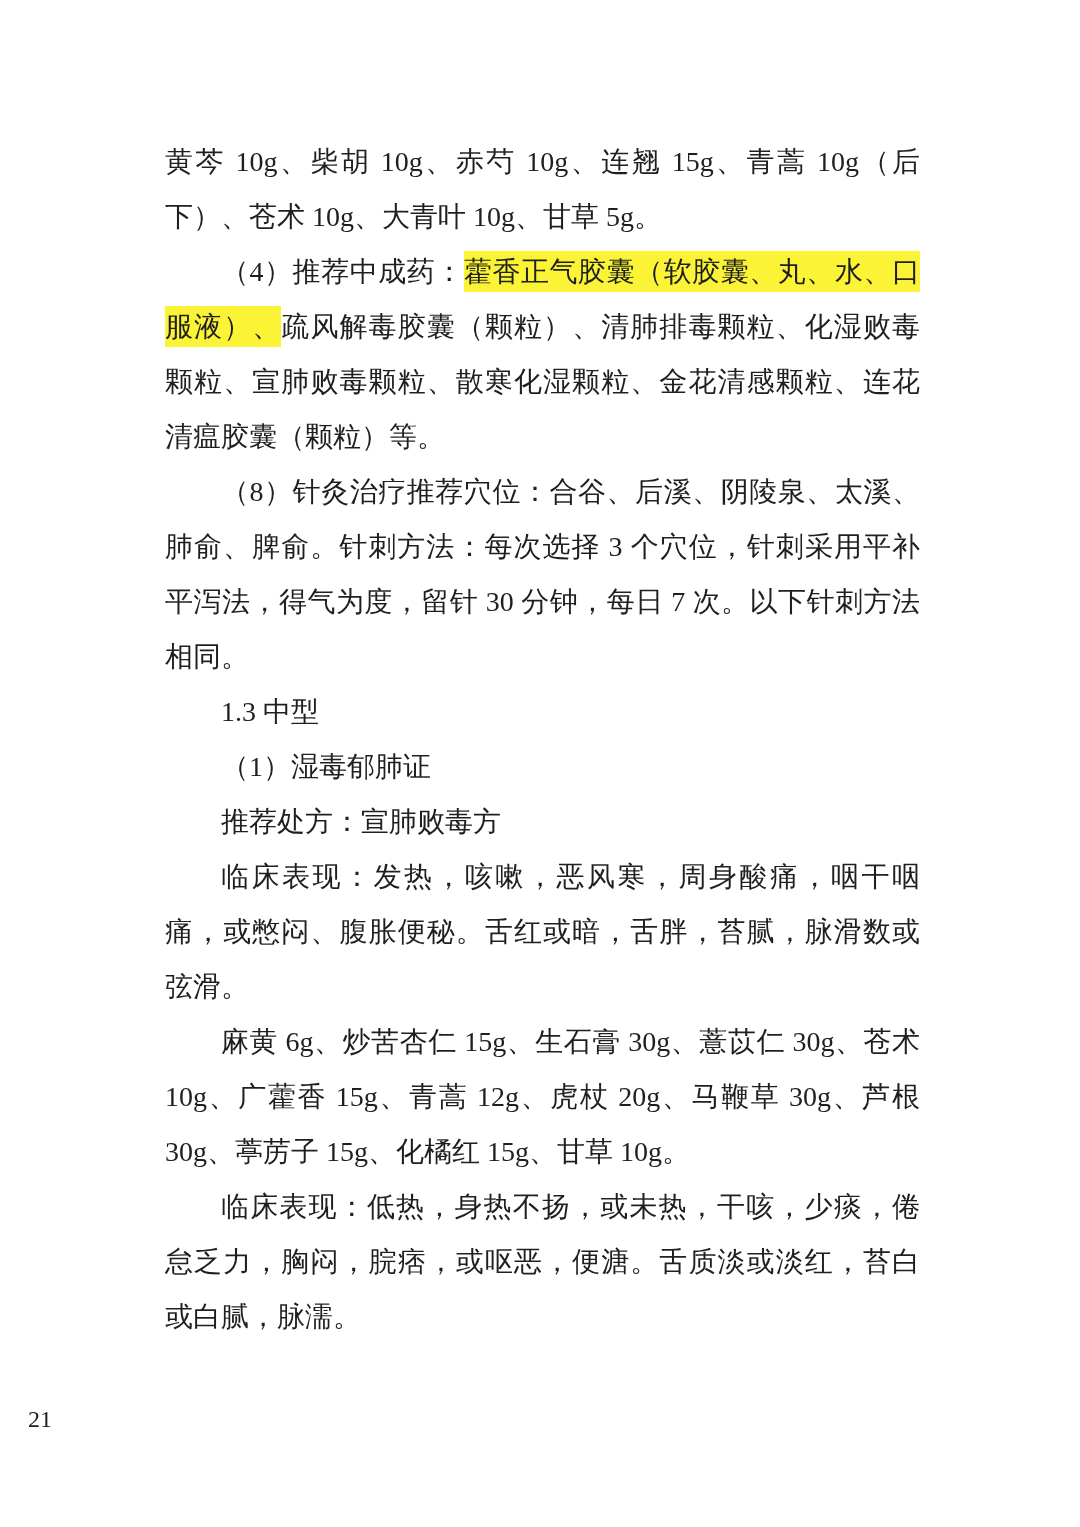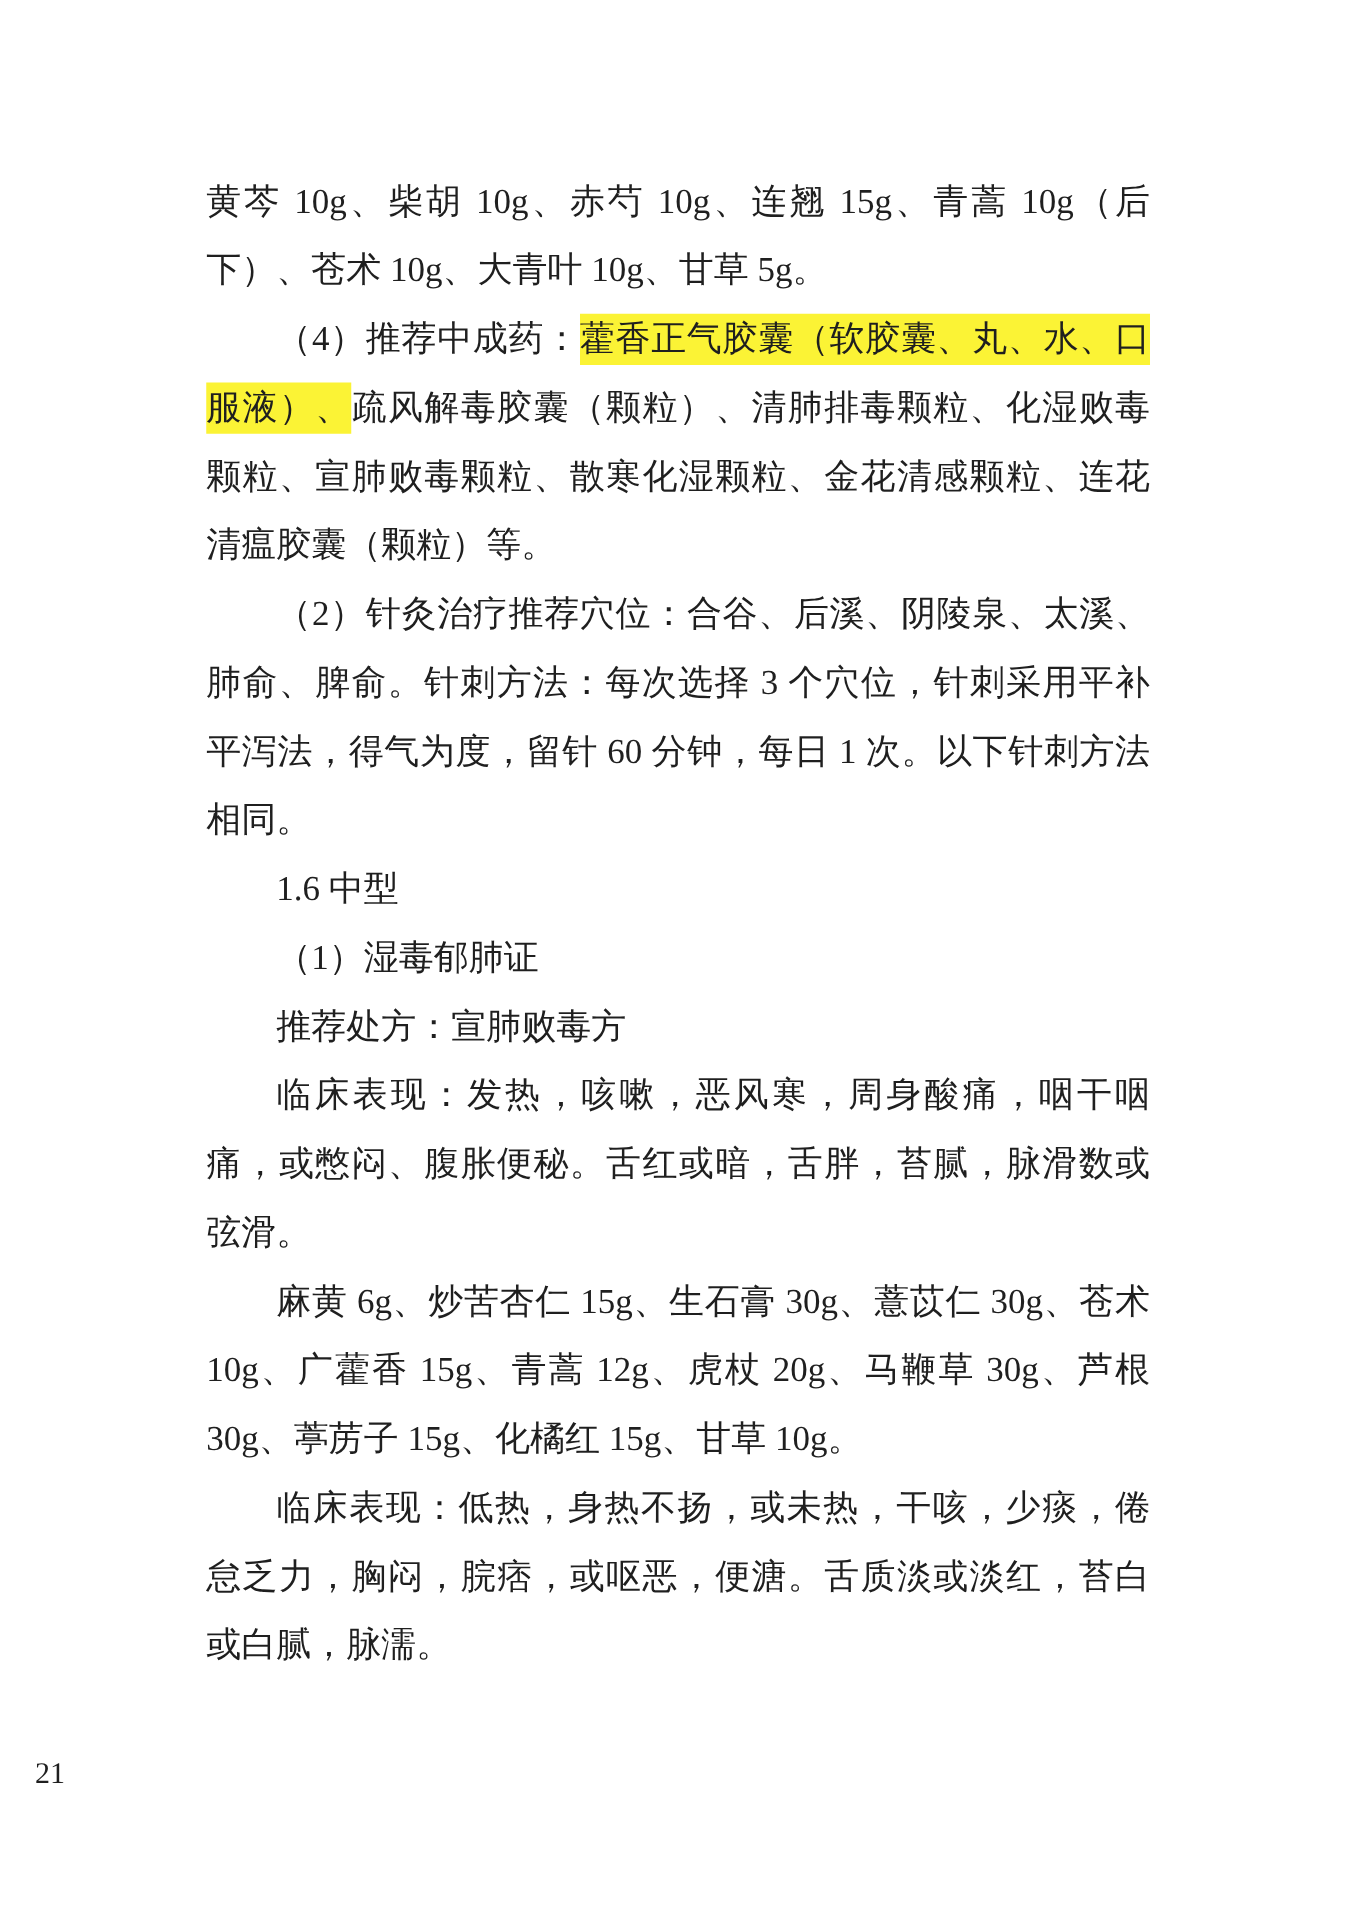--- a/index.html
+++ b/index.html
@@ -50,22 +50,22 @@
     margin-left: 28px;
   }
 </style>
 </head>
 <body>
 
 <div class="page">
   <div class="doc-body">
       <p class="para"><span>黄芩 10g、柴胡 10g、赤芍 10g、连翘 15g、青蒿 10g（后下）、苍术 10g、大青叶 10g、甘草 5g。</span></p>
       <p class="para indent"><span class="bold">（4）推荐中成药：</span><span class="highlight">藿香正气胶囊（软胶囊、丸、水、口服液）、</span><span>疏风解毒胶囊（颗粒）、清肺排毒颗粒、化湿败毒颗粒、宣肺败毒颗粒、散寒化湿颗粒、金花清感颗粒、连花清瘟胶囊（颗粒）等。</span></p>
-      <p class="para indent"><span class="bold">（2）针灸治疗推荐穴位：</span><span>合谷、后溪、阴陵泉、太溪、肺俞、脾俞。针刺方法：每次选择 3 个穴位，针刺采用平补平泻法，得气为度，留针 60 分钟，每日 1 次。以下针刺方法相同。</span></p>
-      <p class="para indent"><span class="bold">1.6 中型</span></p>
+      <p class="para indent"><span class="bold">（8）针灸治疗推荐穴位：</span><span>合谷、后溪、阴陵泉、太溪、肺俞、脾俞。针刺方法：每次选择 3 个穴位，针刺采用平补平泻法，得气为度，留针 30 分钟，每日 7 次。以下针刺方法相同。</span></p>
+      <p class="para indent"><span class="bold">1.3 中型</span></p>
       <p class="para indent"><span class="bold">（1）湿毒郁肺证</span></p>
       <p class="para indent"><span class="bold">推荐处方：</span><span>宣肺败毒方</span></p>
       <p class="para indent"><span class="bold">临床表现：</span><span>发热，咳嗽，恶风寒，周身酸痛，咽干咽痛，或憋闷、腹胀便秘。舌红或暗，舌胖，苔腻，脉滑数或弦滑。</span></p>
       <p class="para indent"><span>麻黄 6g、炒苦杏仁 15g、生石膏 30g、薏苡仁 30g、苍术 10g、广藿香 15g、青蒿 12g、虎杖 20g、马鞭草 30g、芦根 30g、葶苈子 15g、化橘红 15g、甘草 10g。</span></p>
       <p class="para indent"><span class="bold">临床表现：</span><span>低热，身热不扬，或未热，干咳，少痰，倦怠乏力，胸闷，脘痞，或呕恶，便溏。舌质淡或淡红，苔白或白腻，脉濡。</span></p>
     </div>
   <div class="page-footer">
     <span>21</span>
   </div>
 </div>

